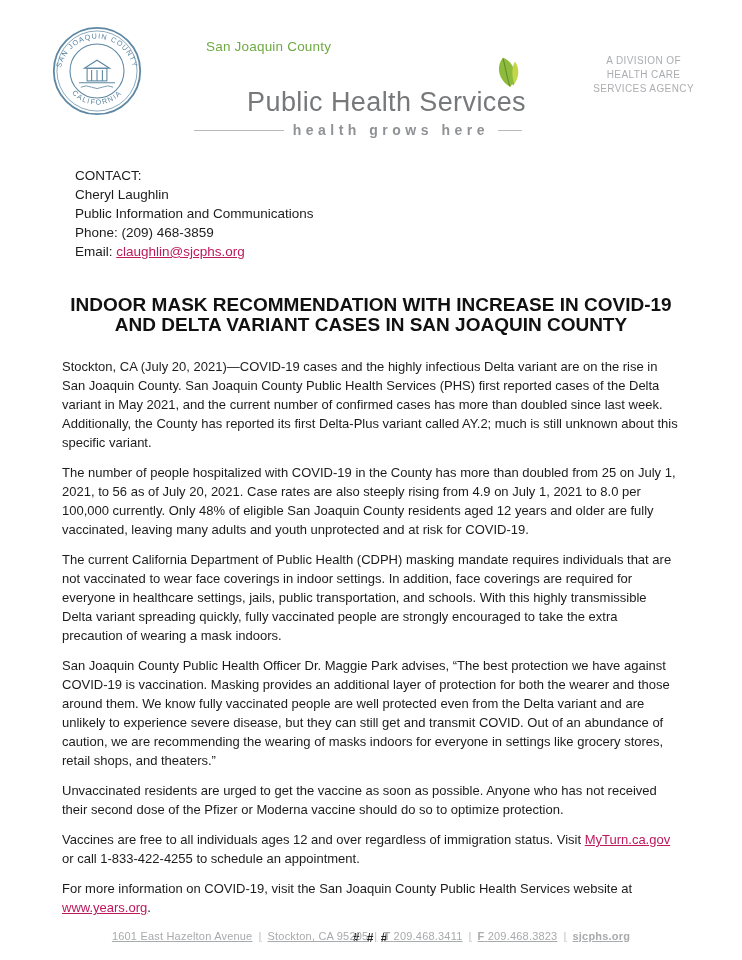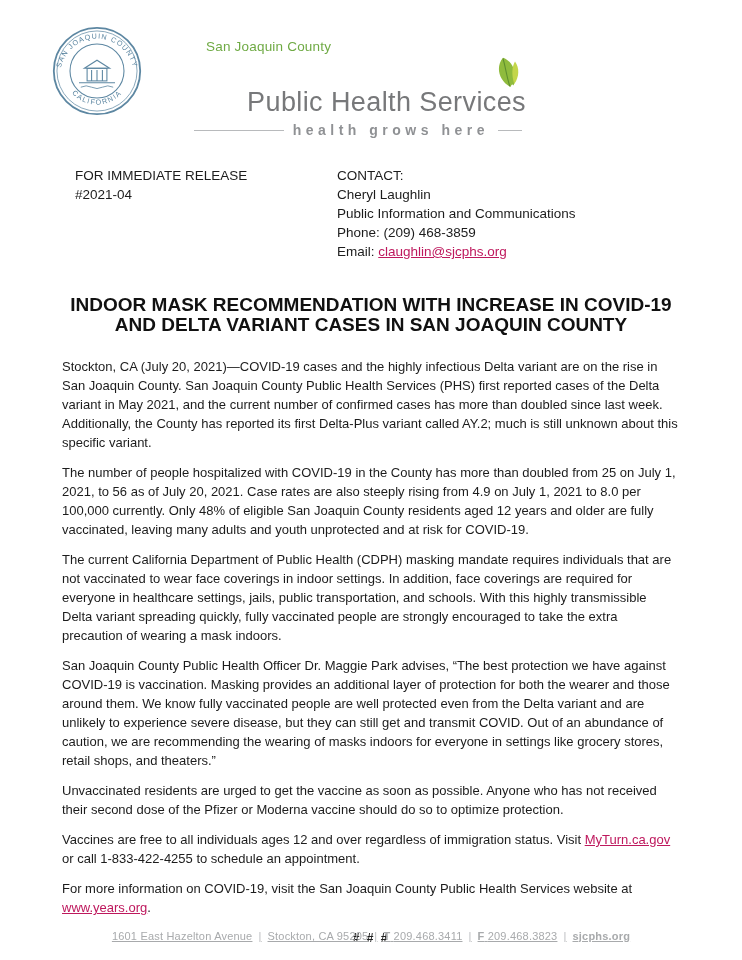--- a/index.html
+++ b/index.html
@@ -89,27 +89,28 @@
         </span>
         <span class="logo-line2">Public Health Services</span>
       </div>
       <div class="tagline-row">
         <span class="rule"></span>
         <span class="tagline-text">health grows here</span>
         <span class="rule rule-short"></span>
       </div>
     </div>
 
+    <div class="division">
+      <div>A DIVISION OF</div>
+      <div>HEALTH CARE</div>
+      <div>SERVICES AGENCY</div>
+    </div>
   </header>
 
   <section class="release-contact">
-    <div class="release-col">
-      <div>FOR IMMEDIATE RELEASE</div>
-      <div>#2021-04</div>
-    </div>
     <div class="contact-col">
       <div>CONTACT:</div>
       <div>Cheryl Laughlin</div>
       <div>Public Information and Communications</div>
       <div>Phone: (209) 468-3859</div>
       <div>
         <span>Email: </span><a class="link">claughlin@sjcphs.org</a>
       </div>
     </div>
   </section>

